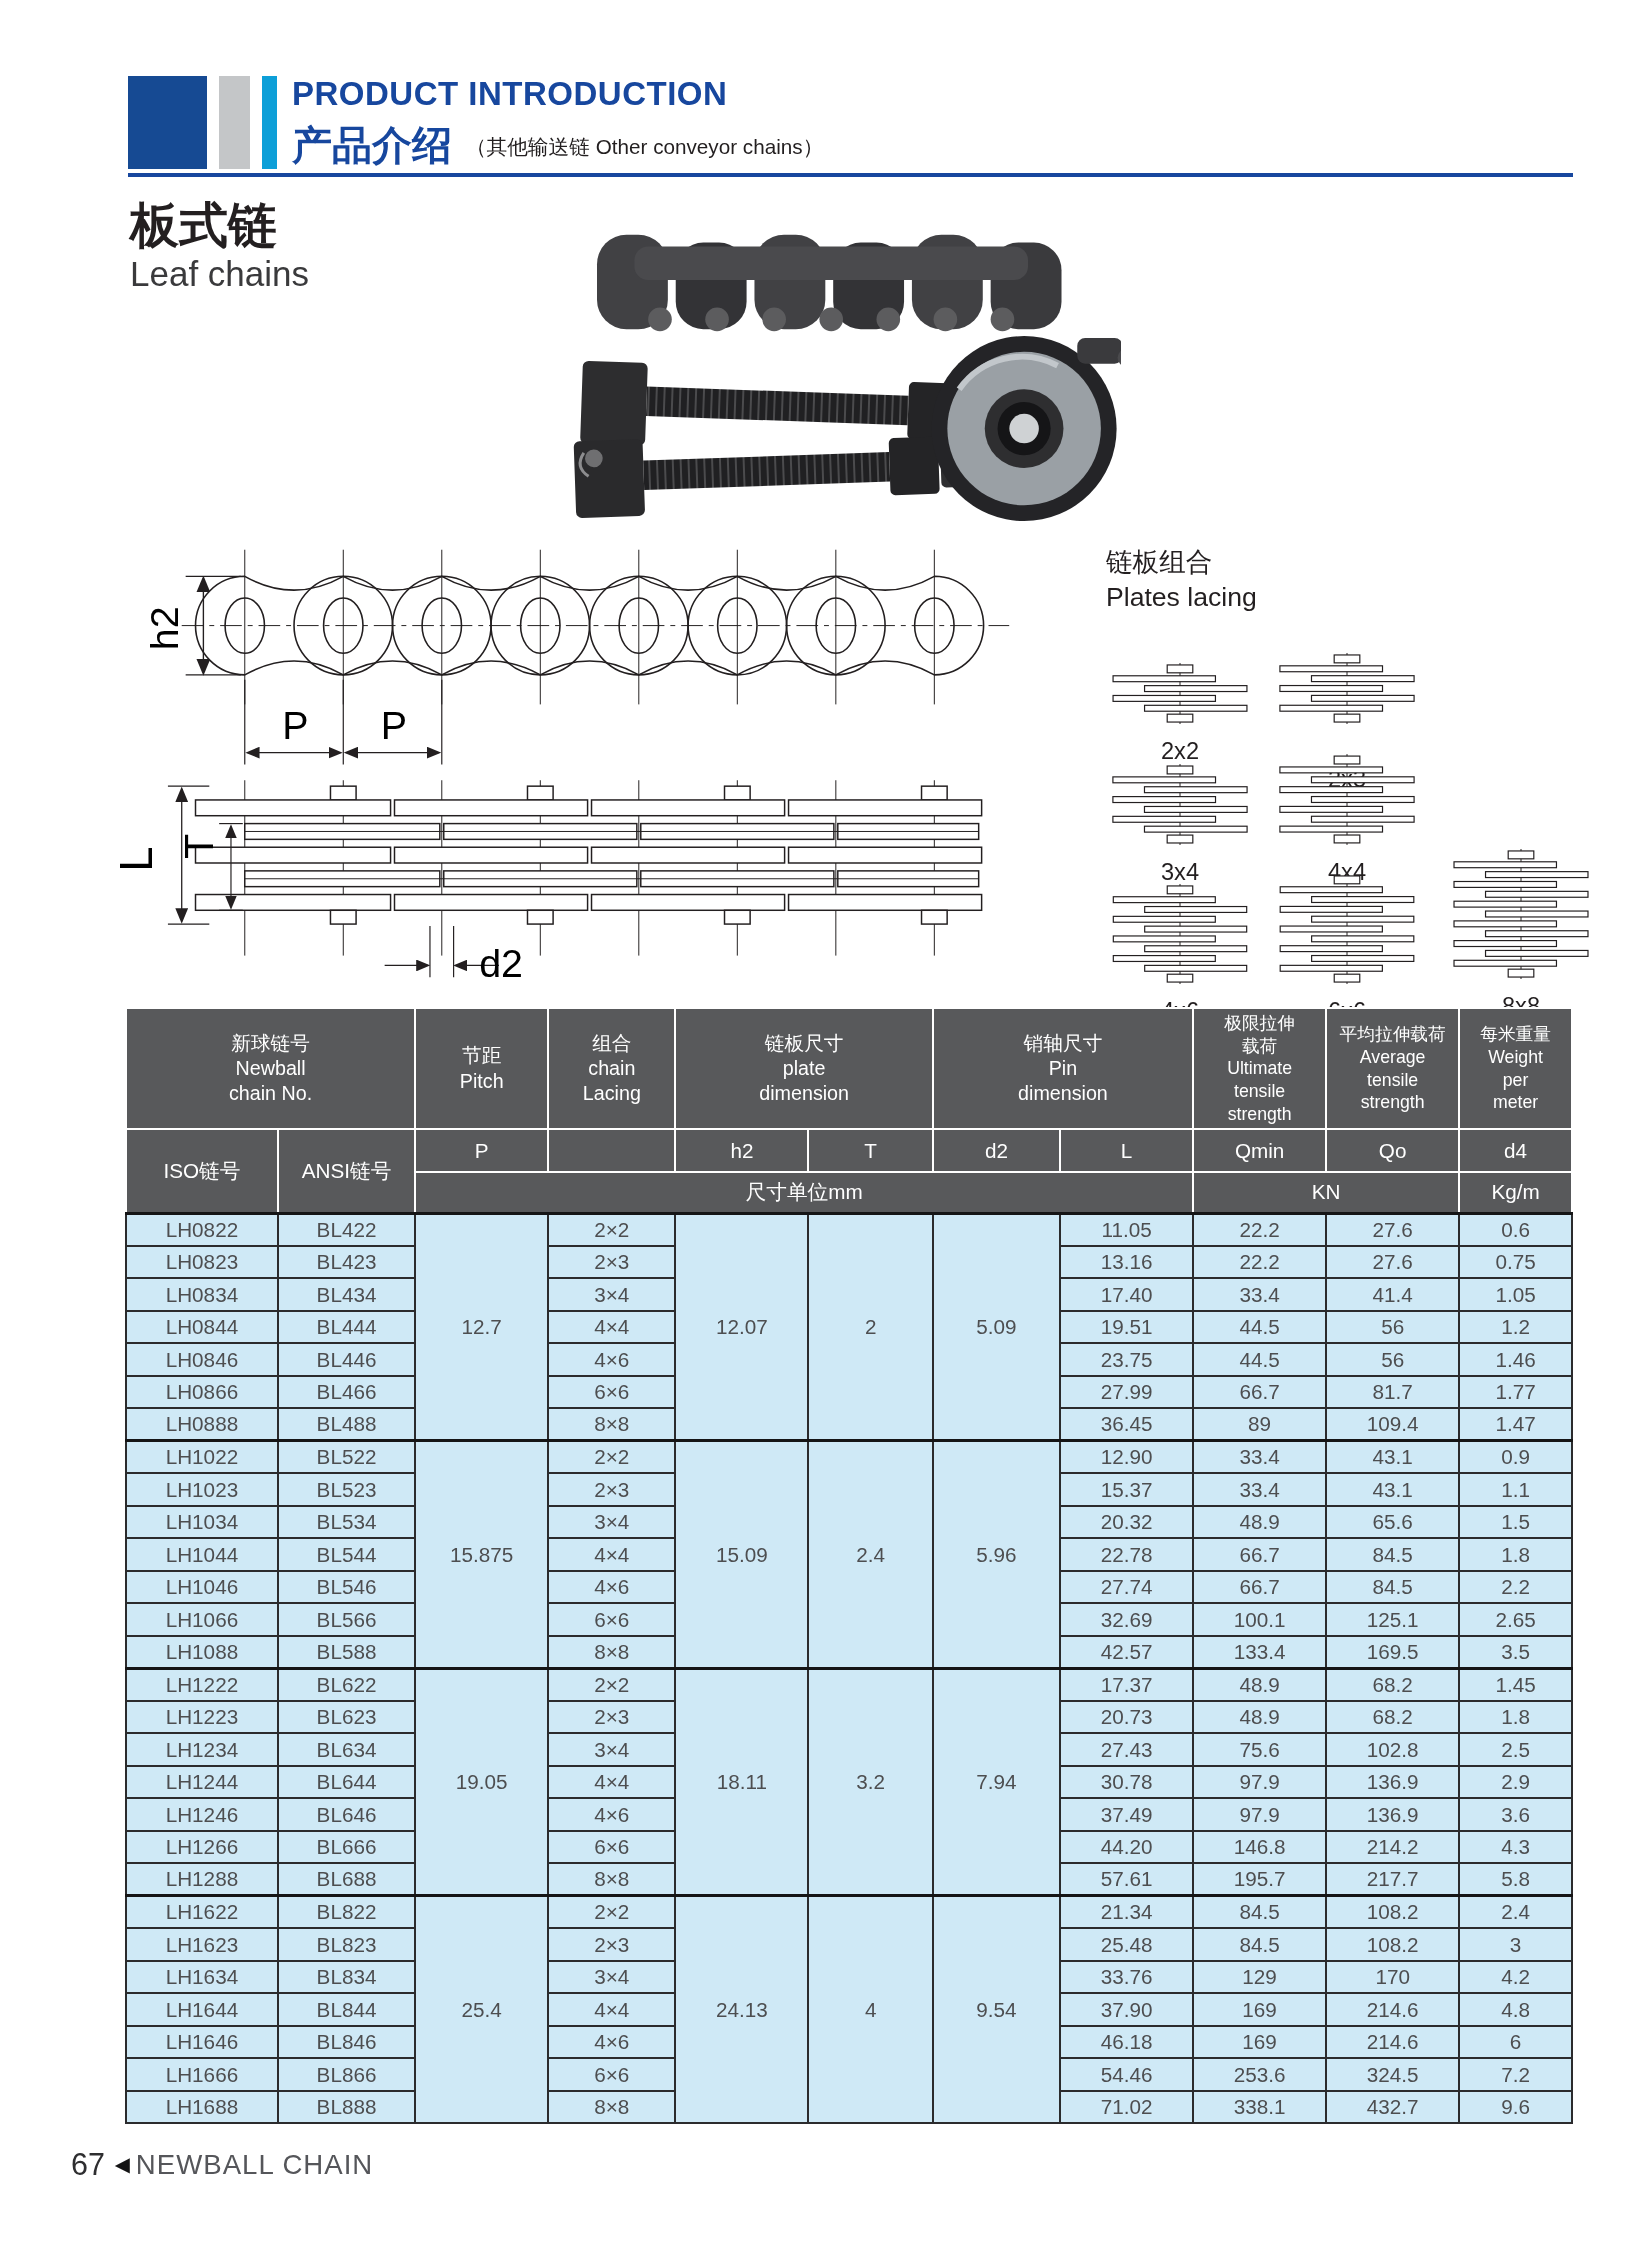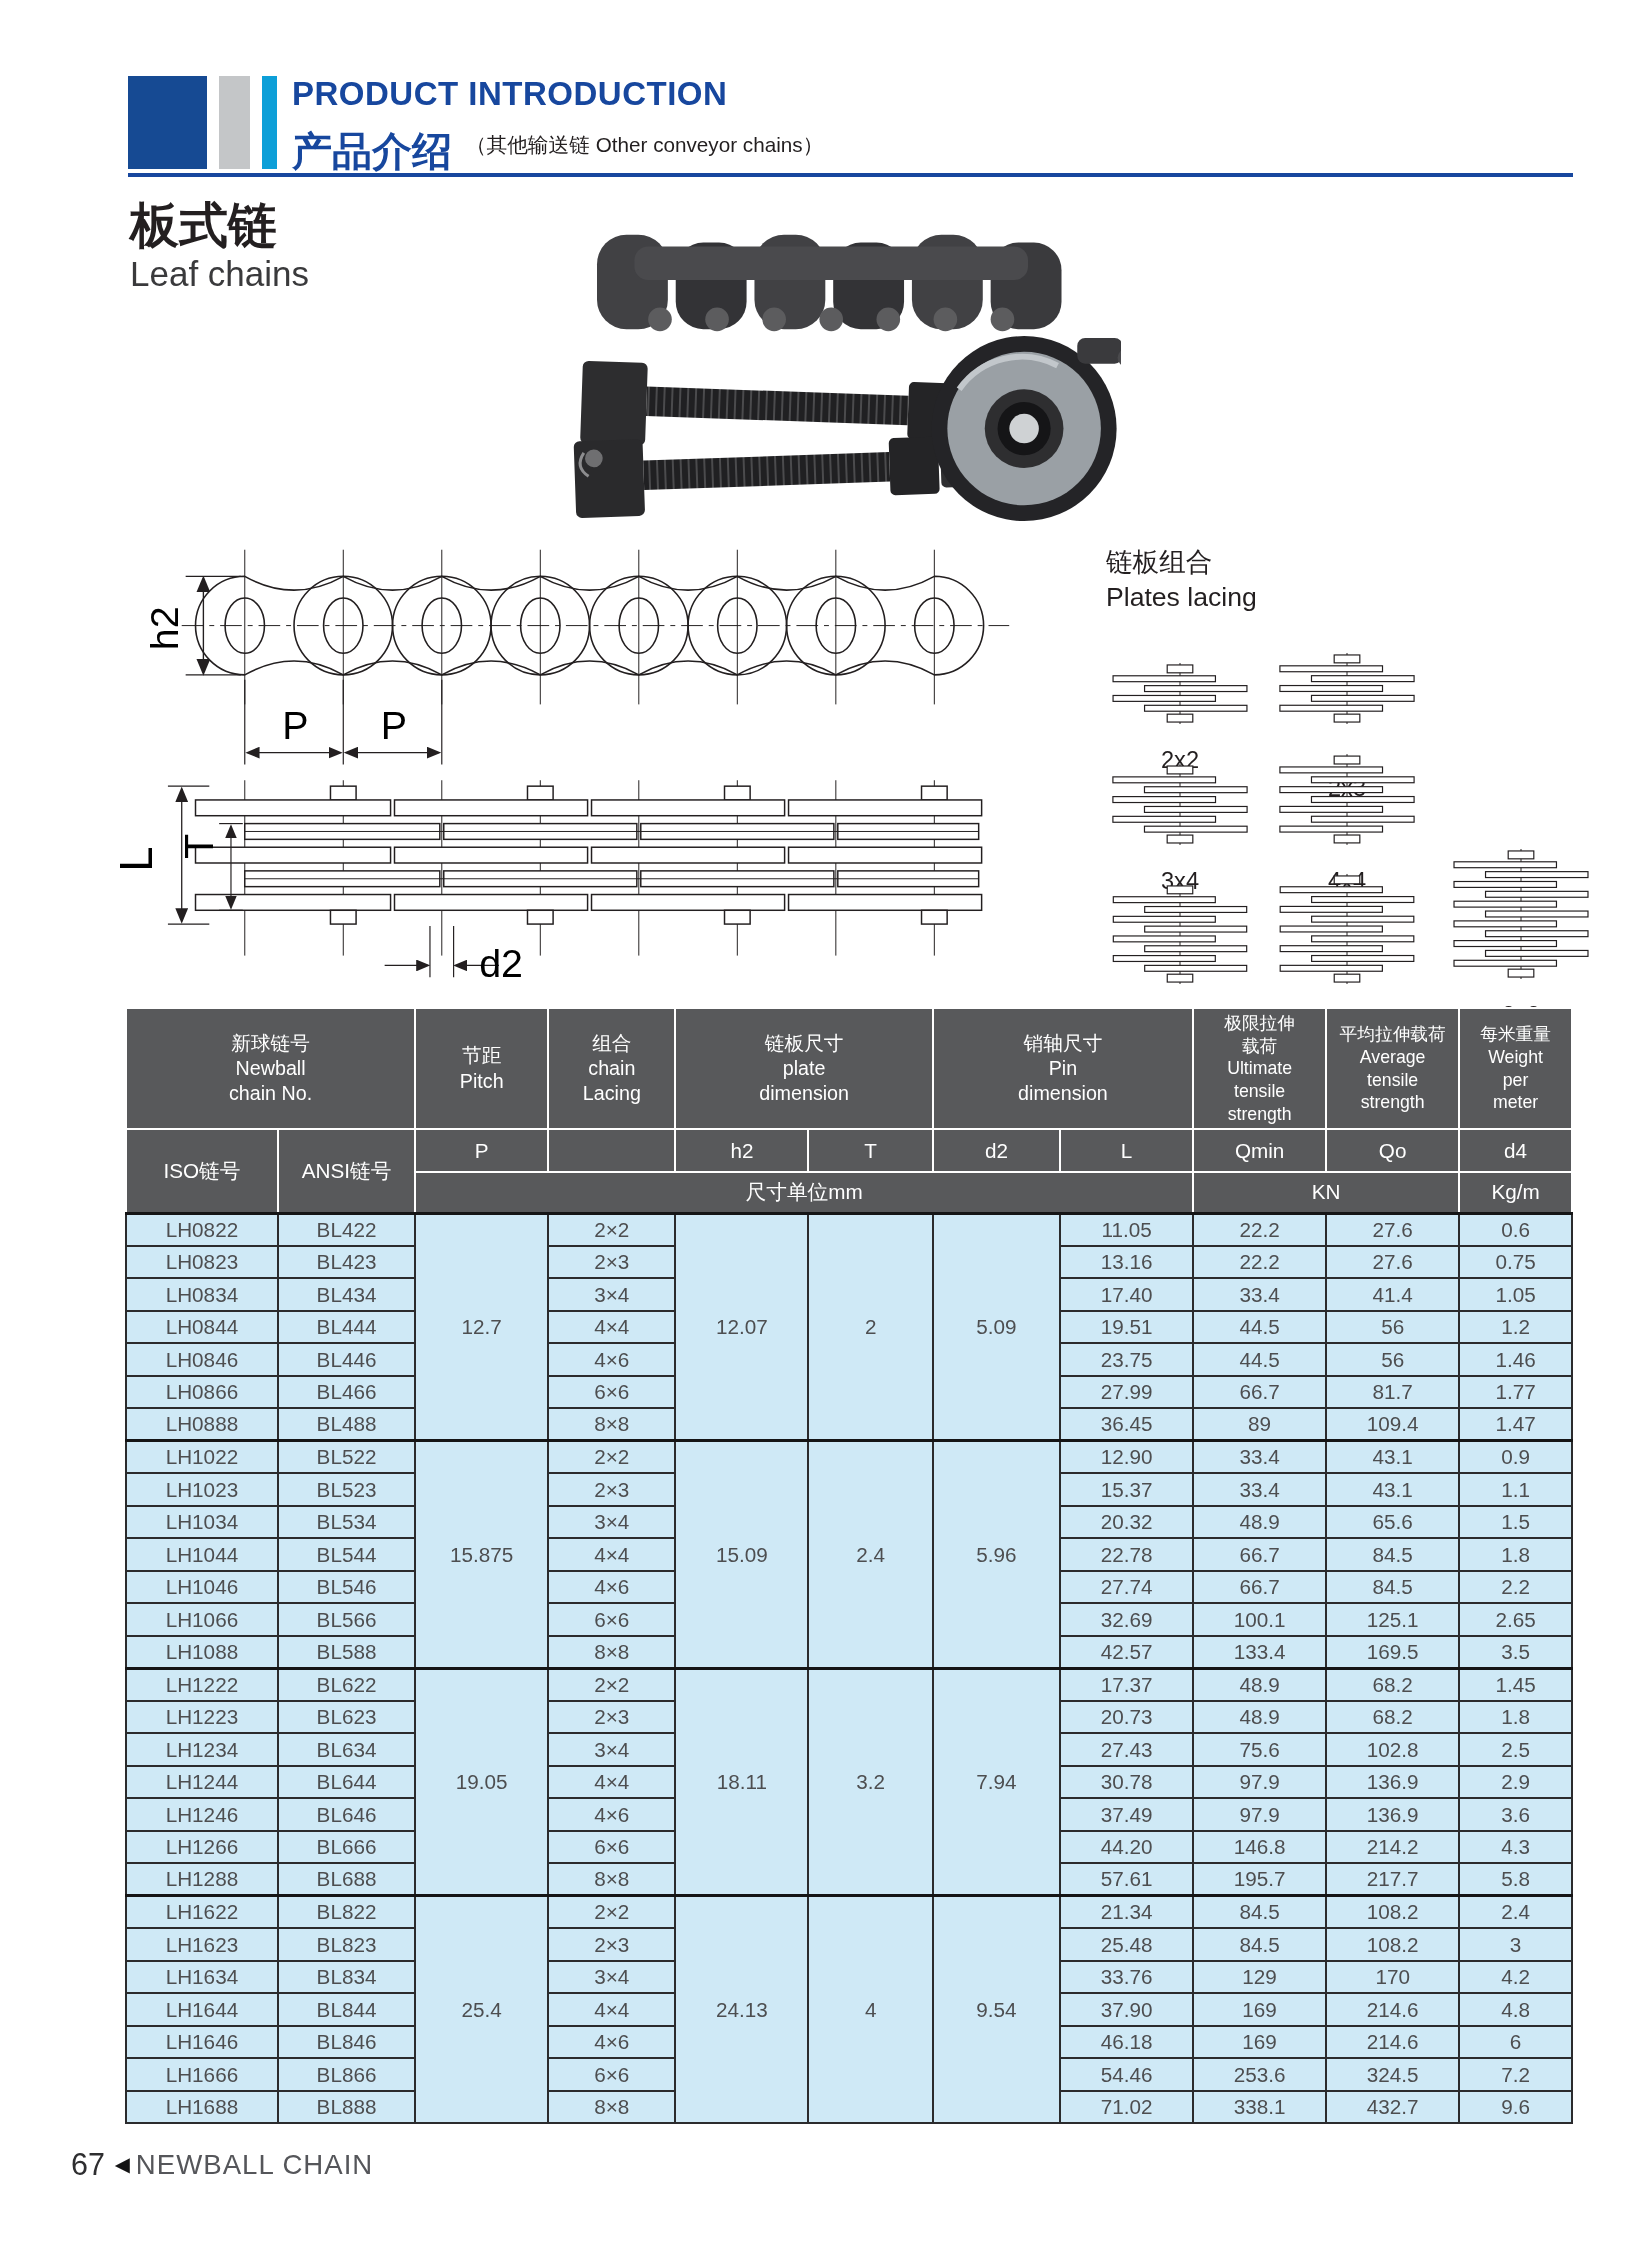--- a/index.html
+++ b/index.html
@@ -8,38 +8,38 @@
     width:1652px; height:2257px; position:relative;
     font-family:"Liberation Sans", sans-serif; color:#231f20; overflow:hidden;
   }
   
   .logo-block { position:absolute; top:76px; }
   .logo-blue  { left:128px; width:79px;  height:93px; background:#164a93; }
   .logo-gray  { left:219px; width:30.5px;  height:93px; background:#c4c6c8; }
   .logo-cyan  { left:262px; width:14.8px;  height:93px; background:#0d9fd8; }
   .hdr-text { position:absolute; left:292px; top:75px; }
   .hdr-title { font-size:33px; font-weight:bold; color:#17479e; letter-spacing:0.5px; }
-  .hdr-sub { display:flex; margin-top:18px; }
+  .hdr-sub { display:flex; align-items:flex-end; margin-top:12px; }
   .hdr-sub-cn { font-size:40px; font-weight:bold; color:#17479e; line-height:1; }
   .hdr-sub-note { font-size:20.7px; color:#231f20; margin-left:13.8px; padding-bottom:3.9px; }
   .hdr-rule { position:absolute; left:128px; top:173px; width:1445px; height:3.9px; background:#17479e; }
   
   .sec-cn { position:absolute; left:130px; top:193px; font-size:49px; font-weight:bold; color:#231f20; }
   .sec-en { position:absolute; left:130px; top:254px; font-size:35px; color:#3a3a3c; }
   
   .photo { position:absolute; left:569px; top:217px; }
   
   .techdraw { position:absolute; left:87px; top:532px; }
   
   .lacing-panel { position:absolute; left:1106px; top:544px; width:542px; }
   .lacing-title-cn { font-size:26.6px; color:#231f20; }
   .lacing-title-en { font-size:26.6px; color:#231f20; margin-top:2px; }
   .lacing-grid { position:relative; margin-top:11.8px; height:374px; }
   .lacing-item { position:absolute; display:flex; flex-direction:column; align-items:center; }
-  .lacing-label { font-size:23.6px; color:#231f20; margin-top:18px; }
+  .lacing-label { font-size:23.6px; color:#231f20; margin-top:9px; }
   
   .dtable { position:absolute; left:125px; top:1007px; width:1448px;
             border-collapse:collapse; table-layout:fixed; }
   .dtable thead th {
     background:#58595b; color:#fff; border:2px solid #fff;
     font-weight:400; font-size:19.7px; line-height:1.28; text-align:center;
     vertical-align:middle; padding:3px 2px;
   }
   .dtable thead tr.r1 th { height:114px; }
   .dtable thead tr.r2 th { height:43px; font-size:20.7px; }

